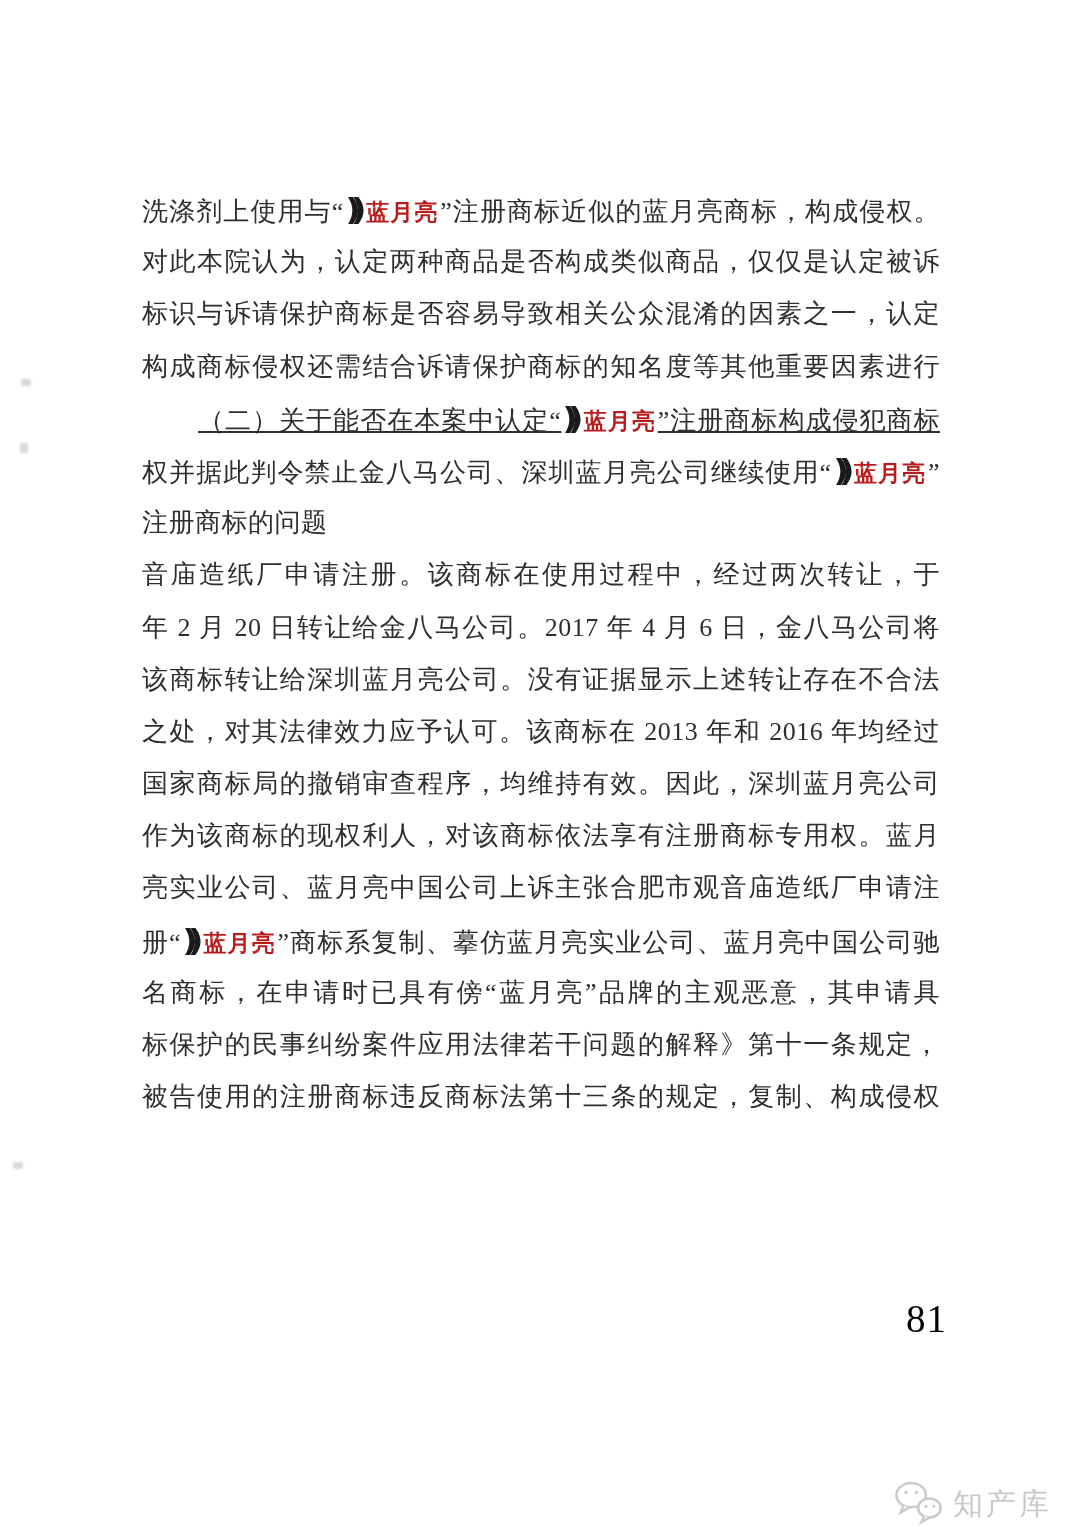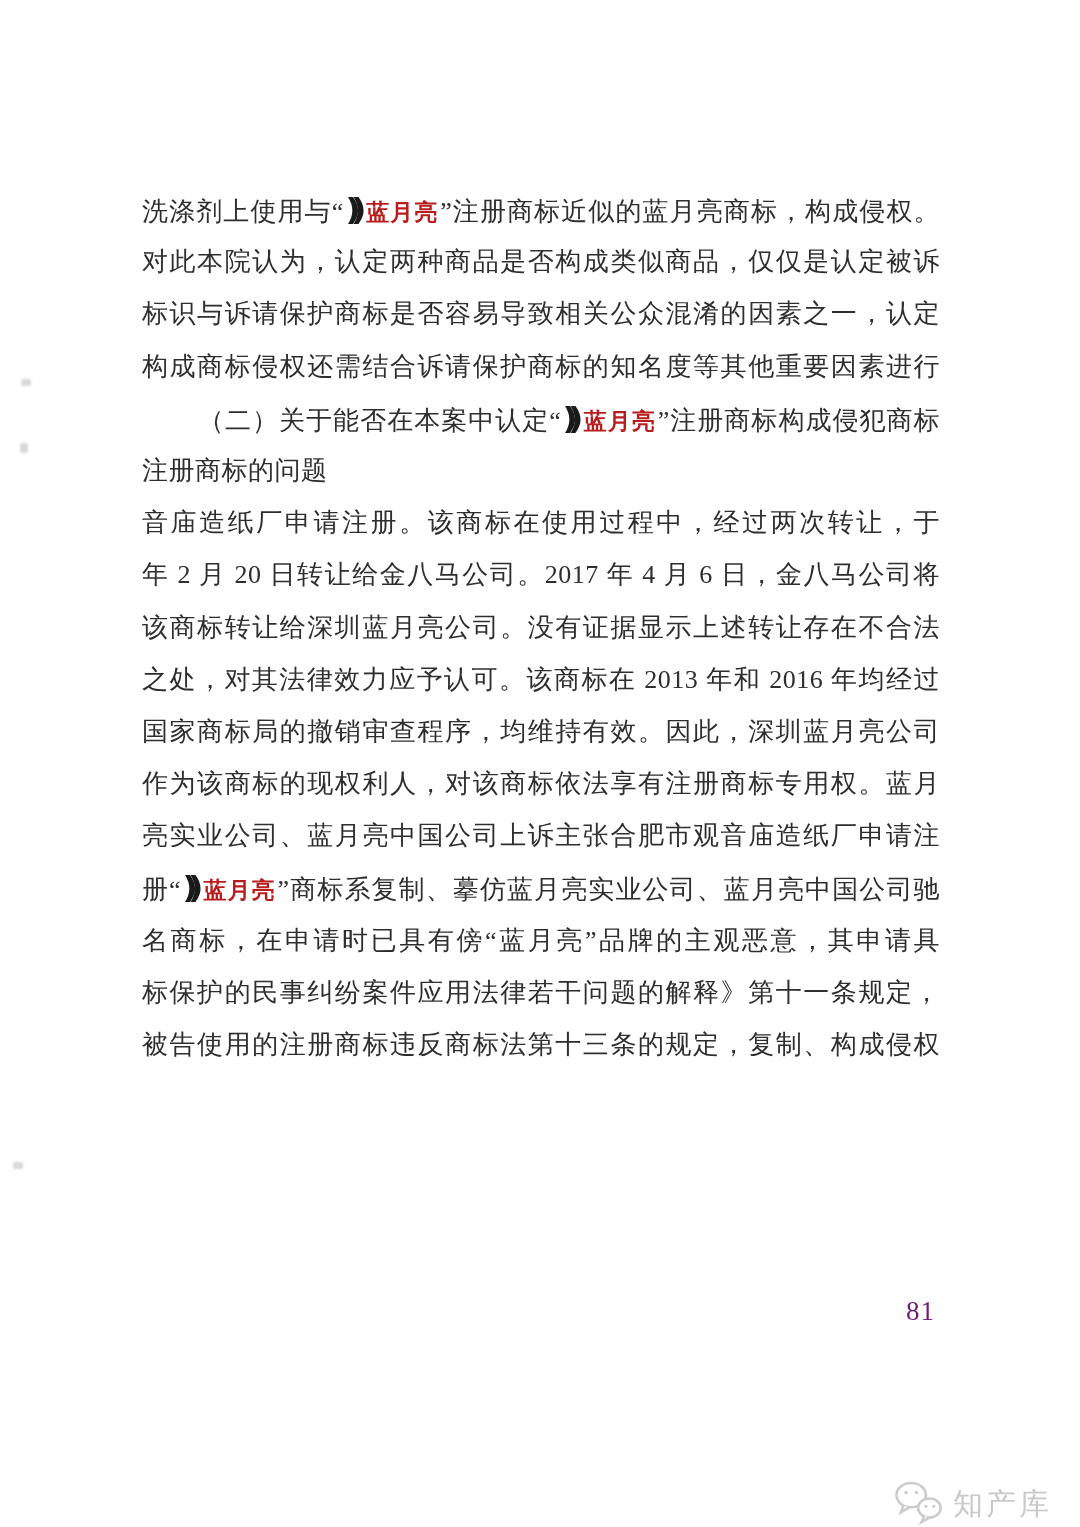--- a/index.html
+++ b/index.html
@@ -33,20 +33,21 @@
     text-align-last: justify;
     overflow: hidden;
     white-space: normal;
   }
   .line.short {
     text-align: center;
     text-align-last: left;
   }
   .line.indent {
     padding-left: 56px;
+    text-decoration: underline;
   }
   
   .tm {
     display: inline-block;
     white-space: nowrap;
     vertical-align: baseline;
     margin: 0 2px;
   }
   .tm-glyph {
     display: inline-block;
@@ -62,22 +63,22 @@
     display: inline-block;
     font-weight: 700;
     font-size: 23px;
     letter-spacing: 1px;
     color: #b91c1c;
   }
   .page-number {
     position: absolute;
     left: 906px;
     top: 1296px;
-    font-size: 27px;
-    color: #701a75;
+    font-size: 39px;
+    color: #000000;
     letter-spacing: 1px;
   }
   .watermark {
     position: absolute;
     right: 28px;
     top: 1459px;
     display: flex;
     align-items: center;
     gap: 8px;
     color: #c9c9c9;
@@ -107,20 +108,21 @@
   <div class="speck s1"></div>
   <div class="speck s2"></div>
   <div class="speck s3"></div>
 
   <div class="doc-body">
       <div class="line">洗涤剂上使用与“<span class="tm"><span class="tm-glyph">))</span><span class="tm-name">蓝月亮</span></span>”注册商标近似的蓝月亮商标，构成侵权。</div>
       <div class="line">对此本院认为，认定两种商品是否构成类似商品，仅仅是认定被诉</div>
       <div class="line">标识与诉请保护商标是否容易导致相关公众混淆的因素之一，认定</div>
       <div class="line">构成商标侵权还需结合诉请保护商标的知名度等其他重要因素进行</div>
       <div class="line indent">（二）关于能否在本案中认定“<span class="tm"><span class="tm-glyph">))</span><span class="tm-name">蓝月亮</span></span>”注册商标构成侵犯商标</div>
+      <div class="line">权并据此判令禁止金八马公司、深圳蓝月亮公司继续使用“<span class="tm"><span class="tm-glyph">))</span><span class="tm-name">蓝月亮</span></span>”</div>
       <div class="line short">注册商标的问题</div>
       <div class="line">音庙造纸厂申请注册。该商标在使用过程中，经过两次转让，于 2016</div>
       <div class="line">年 2 月 20 日转让给金八马公司。2017 年 4 月 6 日，金八马公司将</div>
       <div class="line">该商标转让给深圳蓝月亮公司。没有证据显示上述转让存在不合法</div>
       <div class="line">之处，对其法律效力应予认可。该商标在 2013 年和 2016 年均经过</div>
       <div class="line">国家商标局的撤销审查程序，均维持有效。因此，深圳蓝月亮公司</div>
       <div class="line">作为该商标的现权利人，对该商标依法享有注册商标专用权。蓝月</div>
       <div class="line">亮实业公司、蓝月亮中国公司上诉主张合肥市观音庙造纸厂申请注</div>
       <div class="line">册“<span class="tm"><span class="tm-glyph">))</span><span class="tm-name">蓝月亮</span></span>”商标系复制、摹仿蓝月亮实业公司、蓝月亮中国公司驰</div>
       <div class="line">名商标，在申请时已具有傍“蓝月亮”品牌的主观恶意，其申请具</div>

